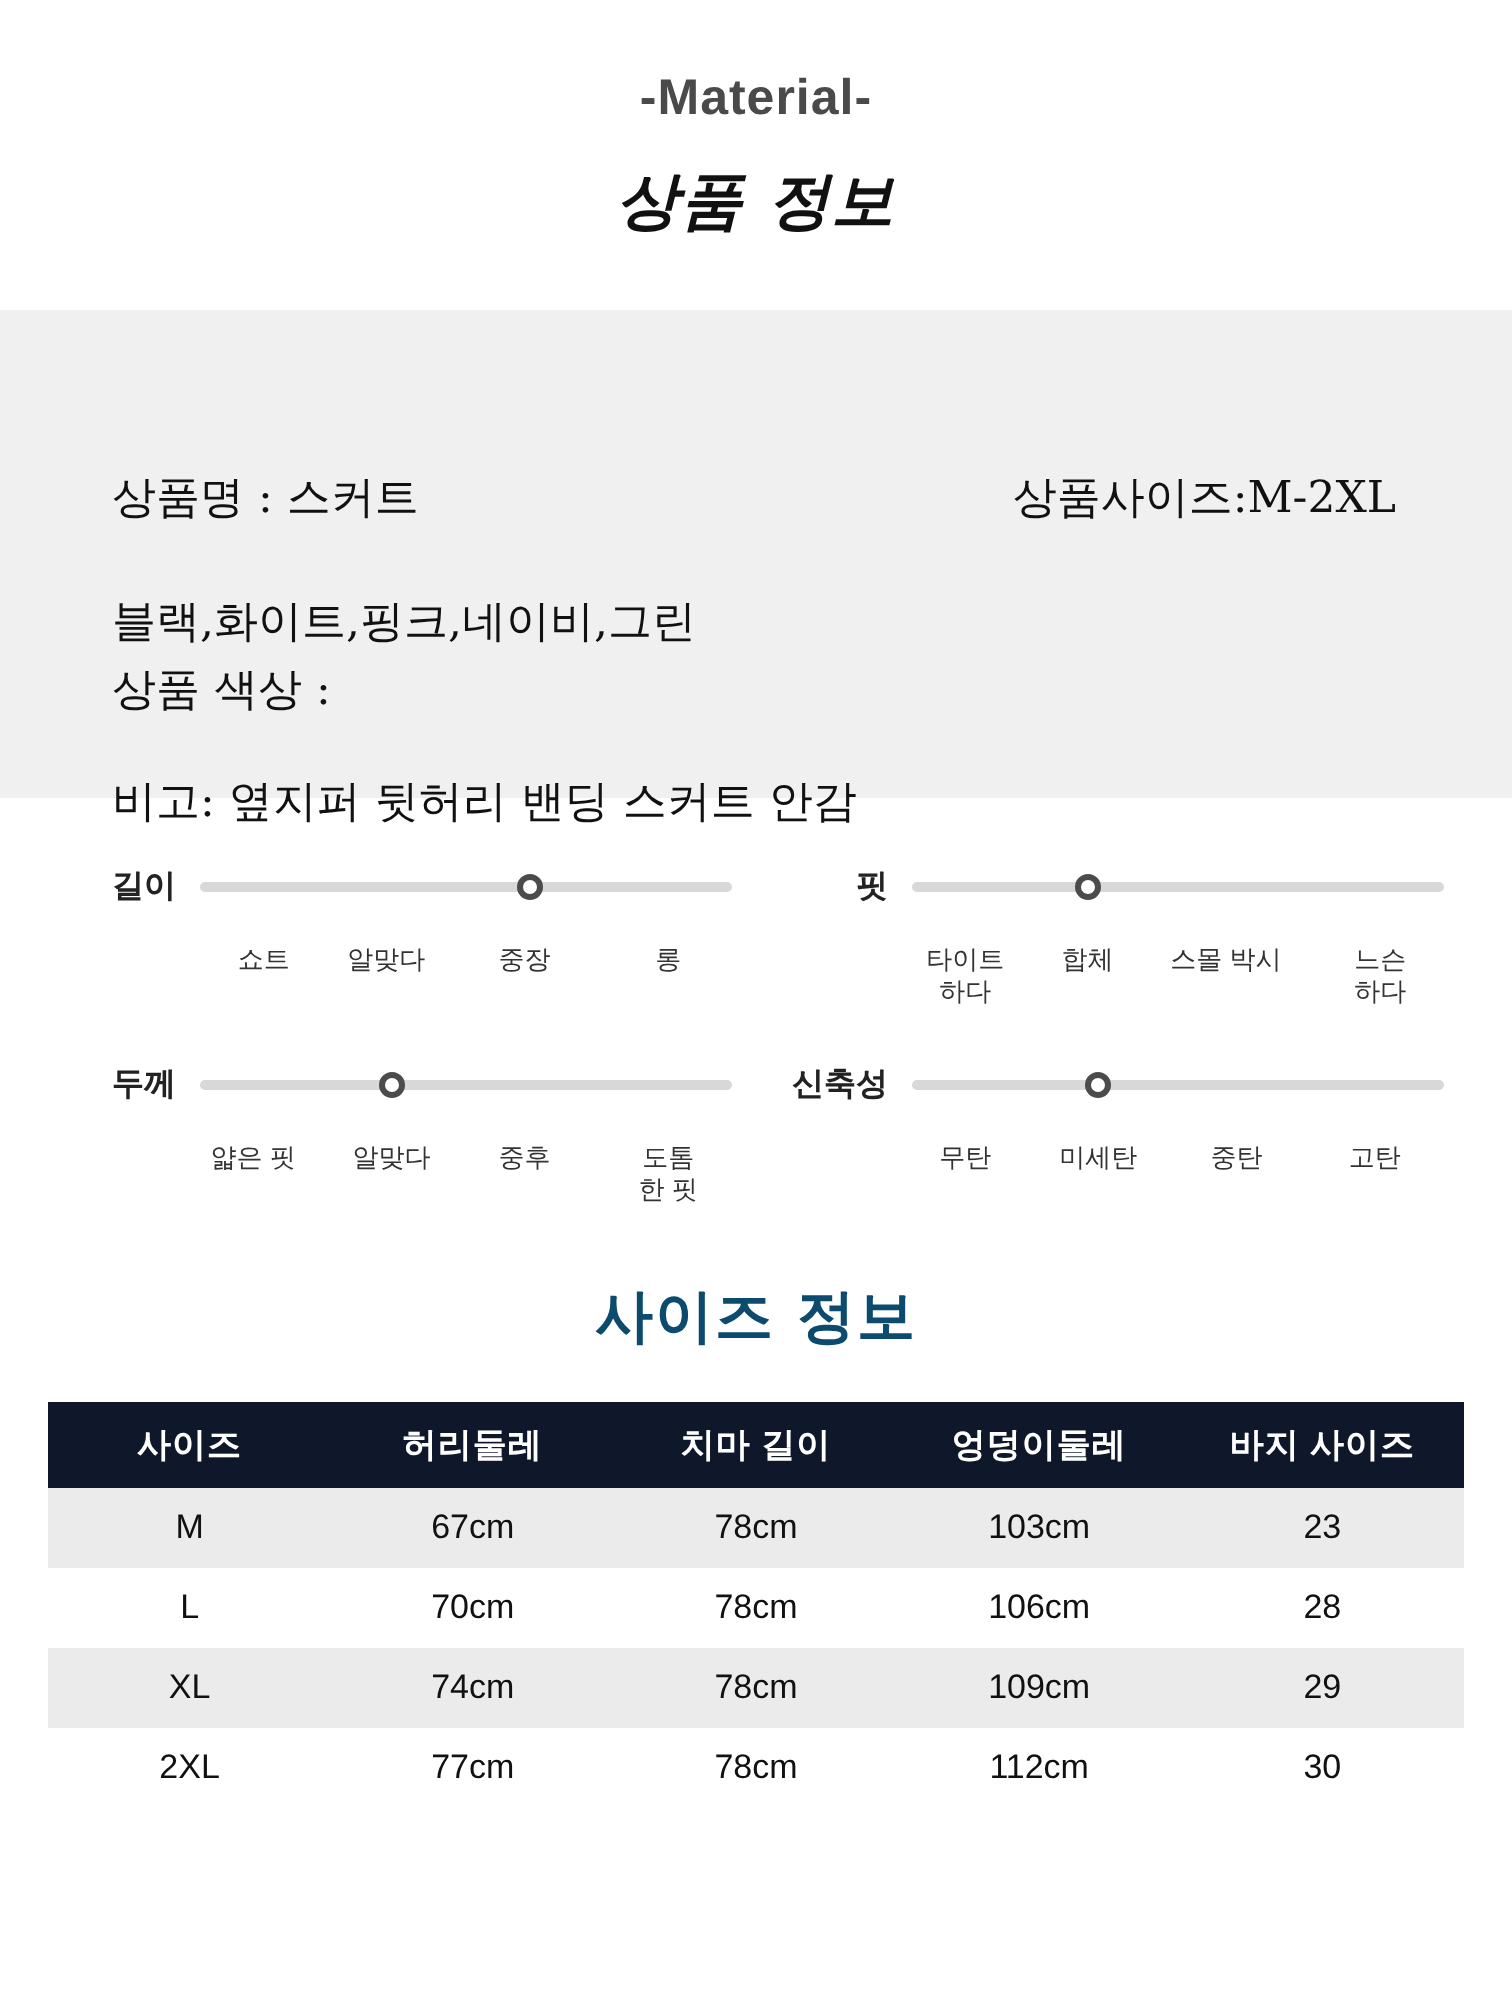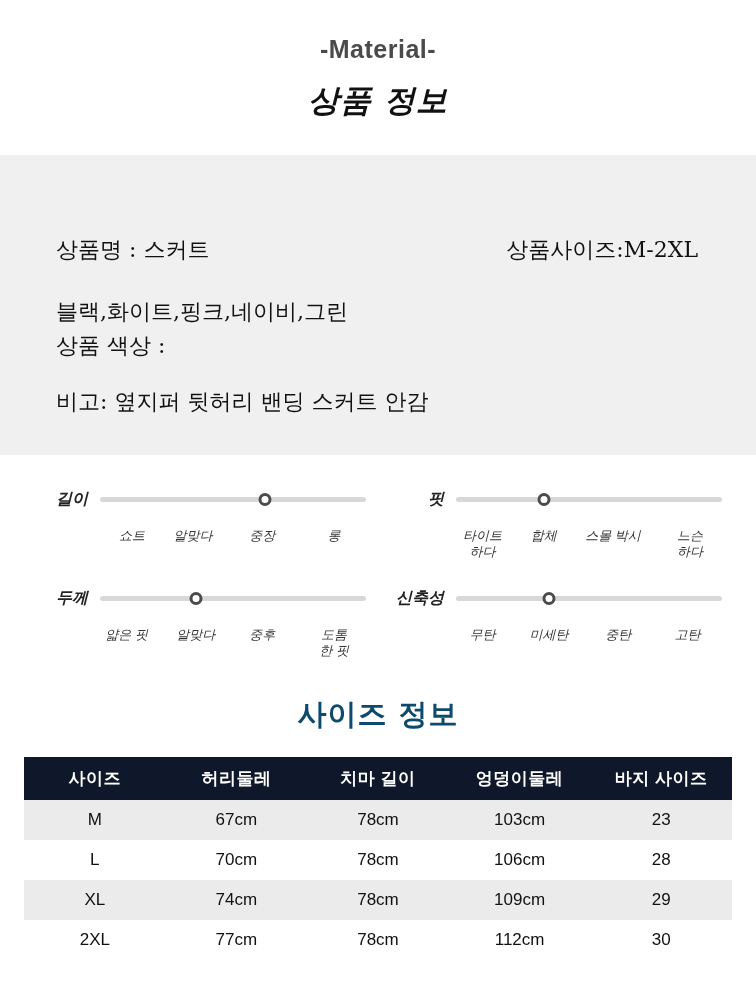--- a/index.html
+++ b/index.html
@@ -42,21 +42,21 @@
     letter-spacing: 1px;
     font-style: italic;
   }
 
   
   .info-panel {
     margin-top: 33px;
     background: #f0f0f0;
     padding: 34px 56px 40px 56px;
     box-sizing: border-box;
-    height: 300px;
+    height: 244px;
   }
   .info-row {
     display: flex;
     justify-content: space-between;
     align-items: baseline;
   }
   .info-text {
     font-family: "DejaVu Serif", "Liberation Serif", serif;
     font-size: 22px;
     color: #111111;
@@ -72,21 +72,20 @@
   .info-block .line2 { margin-top: 2px; }
   .info-remark {
     margin-top: 22px;
   }
 
   
   .sliders {
     margin-top: 34px;
     padding: 0 34px;
     box-sizing: border-box;
-    font-style: italic;
   }
   .slider-grid {
     display: grid;
     grid-template-columns: 1fr 1fr;
     row-gap: 38px;
     column-gap: 24px;
   }
   .slider-cell { }
   .slider-top {
     display: flex;

